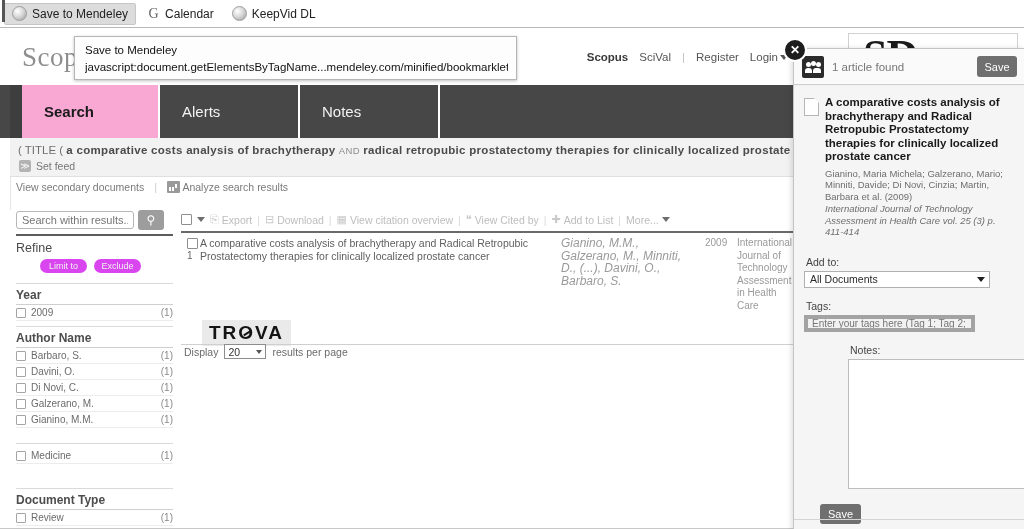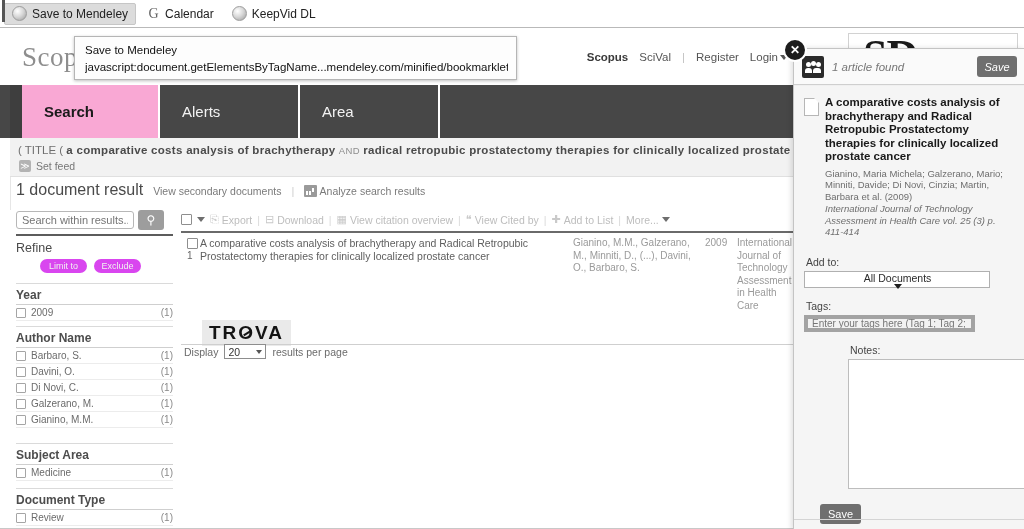--- a/index.html
+++ b/index.html
@@ -205,22 +205,22 @@
   #result-row .rcb{
     position:absolute;left:6px;top:2px;width:9px;height:9px;
     border:1px solid #8e8e8e;border-radius:1px;background:#fff;
   }
   #result-row .rnum{position:absolute;left:6px;top:14px;font-size:10px;color:#666;}
   #result-title{
     position:absolute;left:19px;top:1px;width:380px;
     font-size:10.5px;color:#5e5e5e;line-height:12.5px;
   }
   #result-authors{
-    position:absolute;left:392px;top:1px;width:128px;
-    font-size:10px;color:#9a9a9a;line-height:12.5px;
+    position:absolute;left:380px;top:1px;width:128px;
+    font-size:12px;color:#9a9a9a;line-height:12.5px;font-style:italic;
   }
   #result-year{position:absolute;left:524px;top:1px;font-size:10px;color:#9a9a9a;}
   #result-source{
     position:absolute;left:556px;top:1px;width:62px;
     font-size:10px;color:#9a9a9a;line-height:12.5px;overflow:hidden;
   }
   #trova{
     position:absolute;left:21px;top:110px;
     background:#eaeaea;padding:2px 7px;
     font-family:"Liberation Sans", sans-serif;font-weight:bold;
@@ -253,21 +253,21 @@
   }
   #m-close{
     position:absolute;left:-11px;top:-11px;width:20px;height:20px;border-radius:50%;
     background:#1d1d1d;color:#fff;border:2px solid #fff;
     display:flex;align-items:center;justify-content:center;
     font-size:12px;font-weight:bold;line-height:1;cursor:pointer;z-index:3;
   }
   #m-head{
     position:absolute;left:0;top:0;width:231px;height:36px;
     background:#fafafa;border-bottom:1px solid #cfcfcf;
-    display:flex;align-items:center;padding:0 8px;box-sizing:border-box;gap:8px;font-style:italic;
+    display:flex;align-items:center;padding:0 8px;box-sizing:border-box;gap:8px;
   }
   #m-logo{
     width:22px;height:22px;background:#2b2b2b;border-radius:2px;position:relative;flex:none;
   }
   #m-logo i{
     position:absolute;background:#fff;border-radius:50%;
   }
   #m-logo i:nth-child(1){left:4px;top:6px;width:5px;height:5px;}
   #m-logo i:nth-child(2){left:9px;top:5px;width:5px;height:5px;}
   #m-logo i:nth-child(3){left:14px;top:6px;width:5px;height:5px;}
@@ -299,21 +299,21 @@
   }
   #m-art-src{
     font-size:9.5px;color:#6e6e6e;line-height:11.5px;font-style:italic;margin-top:1px;
   }
   .m-lbl{font-size:10.5px;color:#444;margin:0 0 3px 2px;}
   #m-addto-wrap{margin-top:18px;}
   #m-addto{
     width:186px;height:17px;box-sizing:border-box;
     background:#fff;border:1px solid #b0b0b0;
     display:flex;align-items:center;justify-content:space-between;
-    padding:0 4px 0 5px;font-size:10.5px;color:#2a2a2a;cursor:pointer;flex-direction:column;
+    padding:0 4px 0 5px;font-size:10.5px;color:#2a2a2a;cursor:pointer;
   }
   #m-addto .dc{
     width:0;height:0;border-left:4px solid transparent;border-right:4px solid transparent;
     border-top:5px solid #1f1f1f;
   }
   #m-tags-wrap{margin-top:12px;}
   #m-tags{
     width:171px;height:17px;box-sizing:border-box;
     background:#f2f2f2;border:4px solid #a3a3a3;
     font-family:"Liberation Sans", sans-serif;font-size:10px;color:#9b9b9b;
@@ -380,37 +380,36 @@
 
   <div id="tabstrip">
     <div class="railleft"></div>
     <div class="tab sel" id="tab-search">
       <span>Search</span>
     </div>
     <div class="tab" id="tab-alerts">
       <span>Alerts</span>
     </div>
     <div class="tab" id="tab-lists">
-      <span>Area</span>
+      <span>Notes</span>
     </div>
     <div class="tab" id="tab-blank"></div>
   </div>
 
   <div id="querybar">
     <div id="query-text">
       <span>( TITLE ( </span><b>a comparative costs analysis of brachytherapy</b> <span class="op">AND</span> <b>radical retropubic prostatectomy therapies for clinically localized prostate cancer</b><span> ) </span><span class="op">AND</span> <span class="op">AUTHOR-NAME</span> <b>( mar</b>
     </div>
     <div id="setfeed">
       <span class="rss-ico">≫</span>
       <span>Set feed</span>
     </div>
   </div>
 
   <div id="resultline">
-    <span id="doccount">1 document result</span>
     <span class="sub">View secondary documents</span>
     <span class="vsep">|</span>
     <span class="sub"><span class="bars-ico"></span> <span>Analyze search results</span></span>
   </div>
 
   <div id="leftcol">
     <div id="searchwithin">
       <input id="sw-input" type="text" placeholder="Search within results..." style="">
       <div id="sw-btn">⚲</div>
     </div>
@@ -453,21 +452,20 @@
         <span class="cnt">(1)</span>
       </div>
       <div class="facet-row">
         <span class="cb"></span>
         <span>Gianino, M.M.</span>
         <span class="cnt">(1)</span>
       </div>
     </div>
 
     <div class="facet facet-top-rule" style="top:233px;">
-      <div class="facet-h">Subject Area</div>
       <div class="facet-row">
         <span class="cb"></span>
         <span>Medicine</span>
         <span class="cnt">(1)</span>
       </div>
     </div>
 
     <div class="facet facet-top-rule" style="top:278px;">
       <div class="facet-h">Document Type</div>
       <div class="facet-row">

